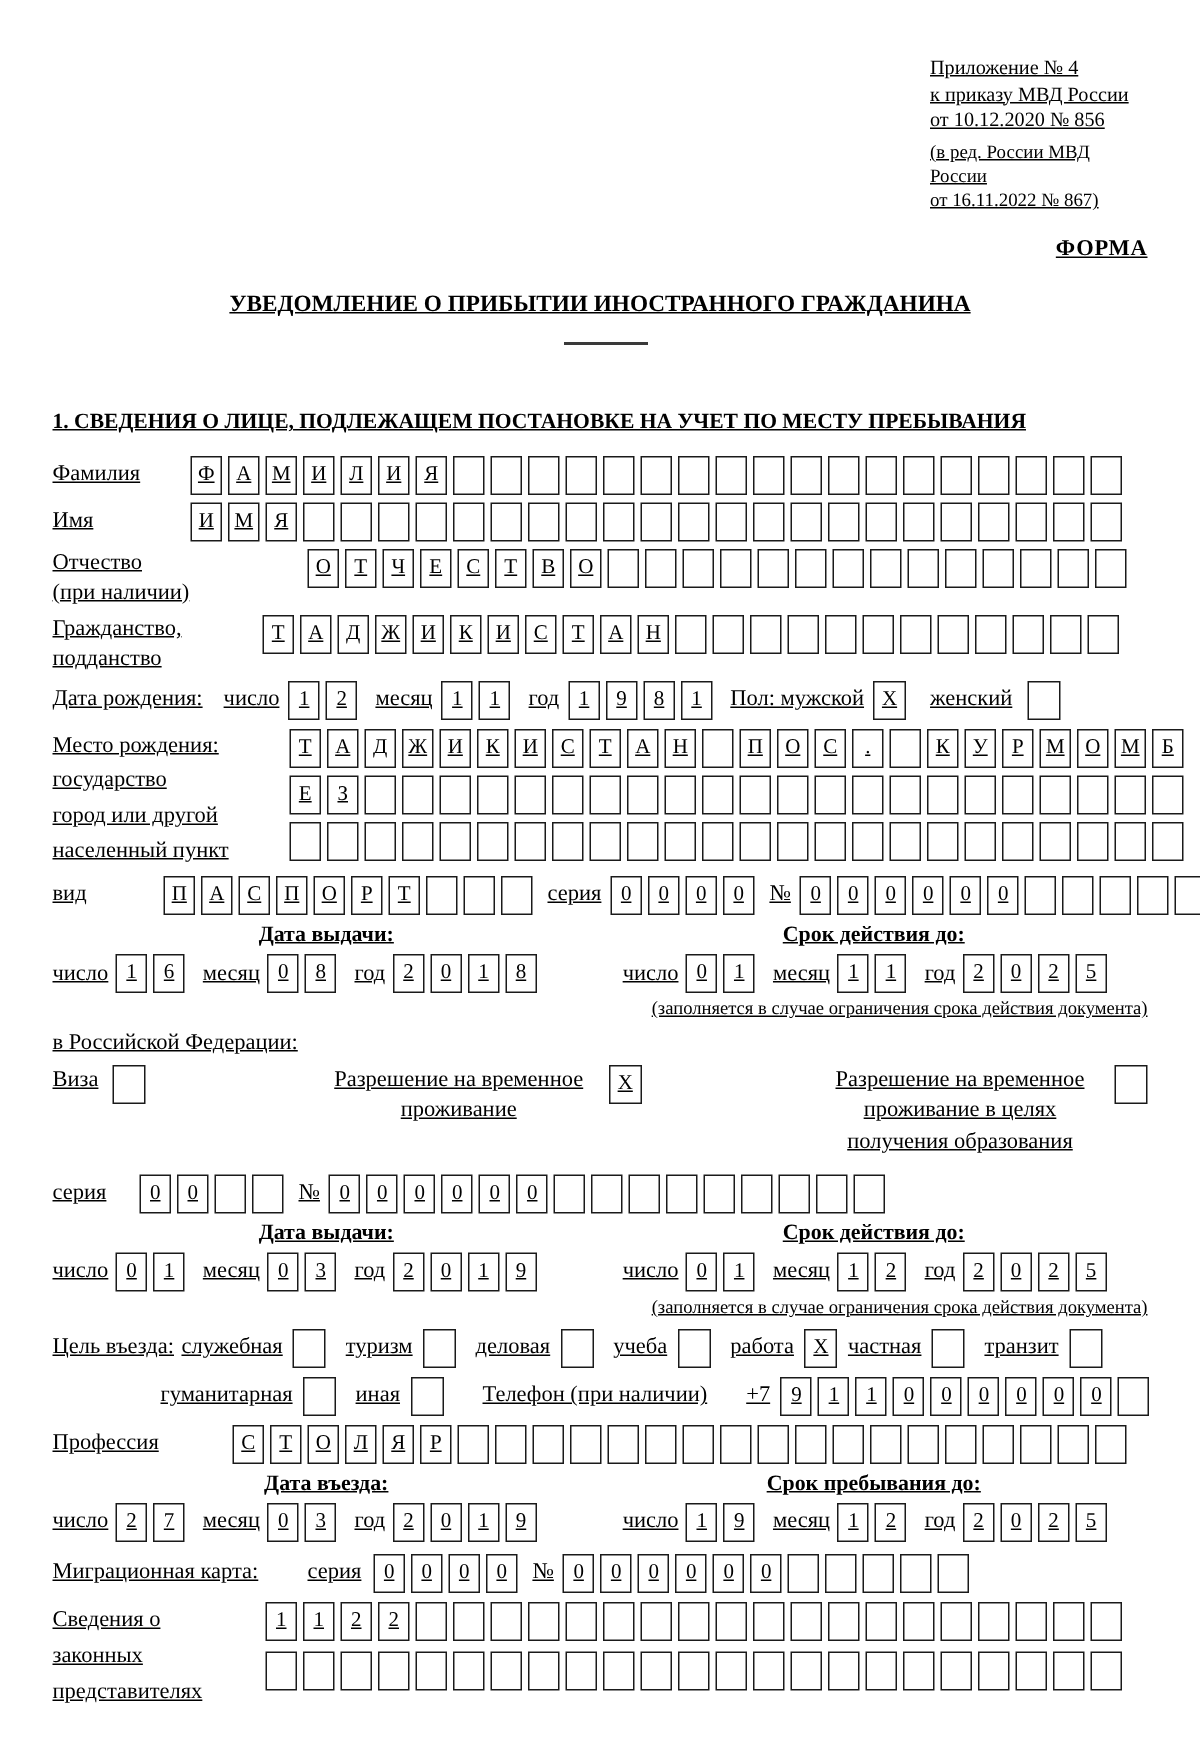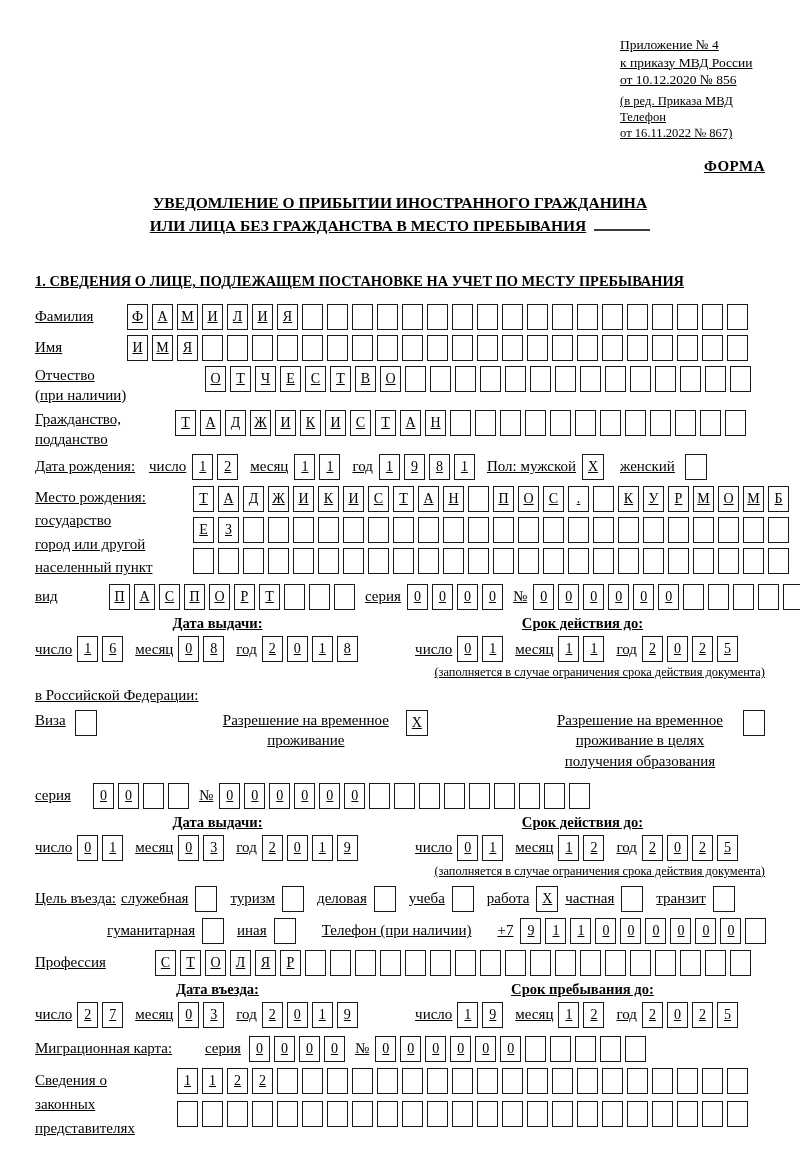--- a/index.html
+++ b/index.html
@@ -60,30 +60,30 @@
 </head>
 <body>
 
 <div class="page">
 
   <div class="annex">
     <div>Приложение № 4</div>
     <div>к приказу МВД России</div>
     <div>от 10.12.2020 № 856</div>
     <div class="ed">
-      <div>(в ред. Приказа МВД Телефон</div>
+      <div>(в ред. России МВД России</div>
       <div>от 16.11.2022 № 867)</div>
     </div>
   </div>
 
   <div class="forma">ФОРМА</div>
 
   <div class="title">
     <div>УВЕДОМЛЕНИЕ О ПРИБЫТИИ ИНОСТРАННОГО ГРАЖДАНИНА</div>
-    <div><span>ИЛИ ЛИЦА БЕЗ ГРАЖДАНСТВА В МЕСТО ПРЕБЫВАНИЯ</span><span class="tu"></span></div>
+    <div><span class="tu"></span></div>
   </div>
 
   <div class="sect">1. СВЕДЕНИЯ О ЛИЦЕ, ПОДЛЕЖАЩЕМ ПОСТАНОВКЕ НА УЧЕТ ПО МЕСТУ ПРЕБЫВАНИЯ</div>
 
   <div class="frow">
     <span class="lbl w-name">Фамилия</span>
     <span class="cells">
         <span class="cell">Ф</span>
         <span class="cell">А</span>
         <span class="cell">М</span>

